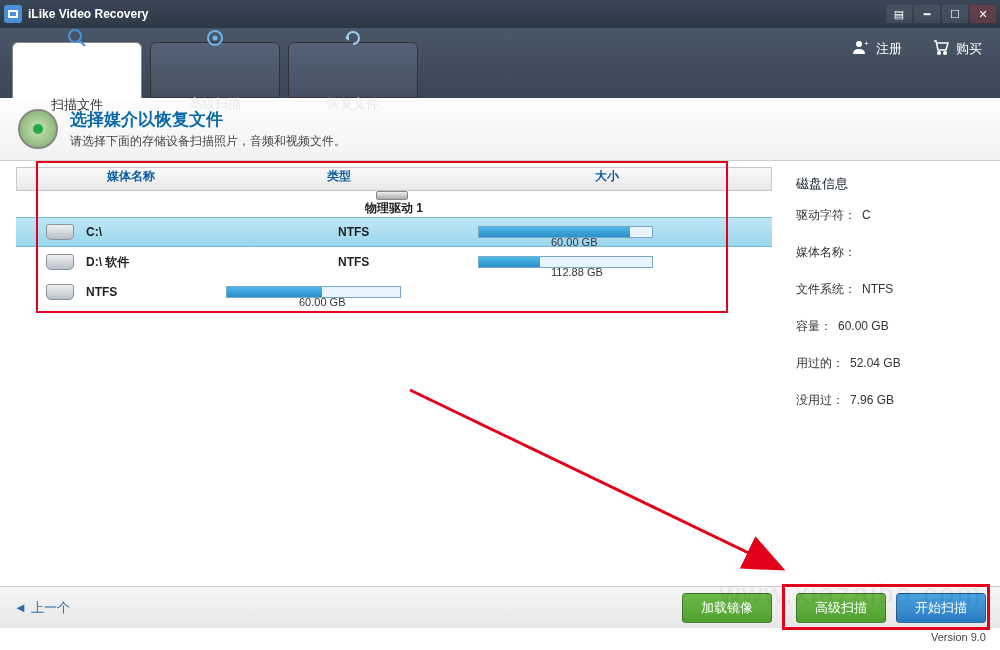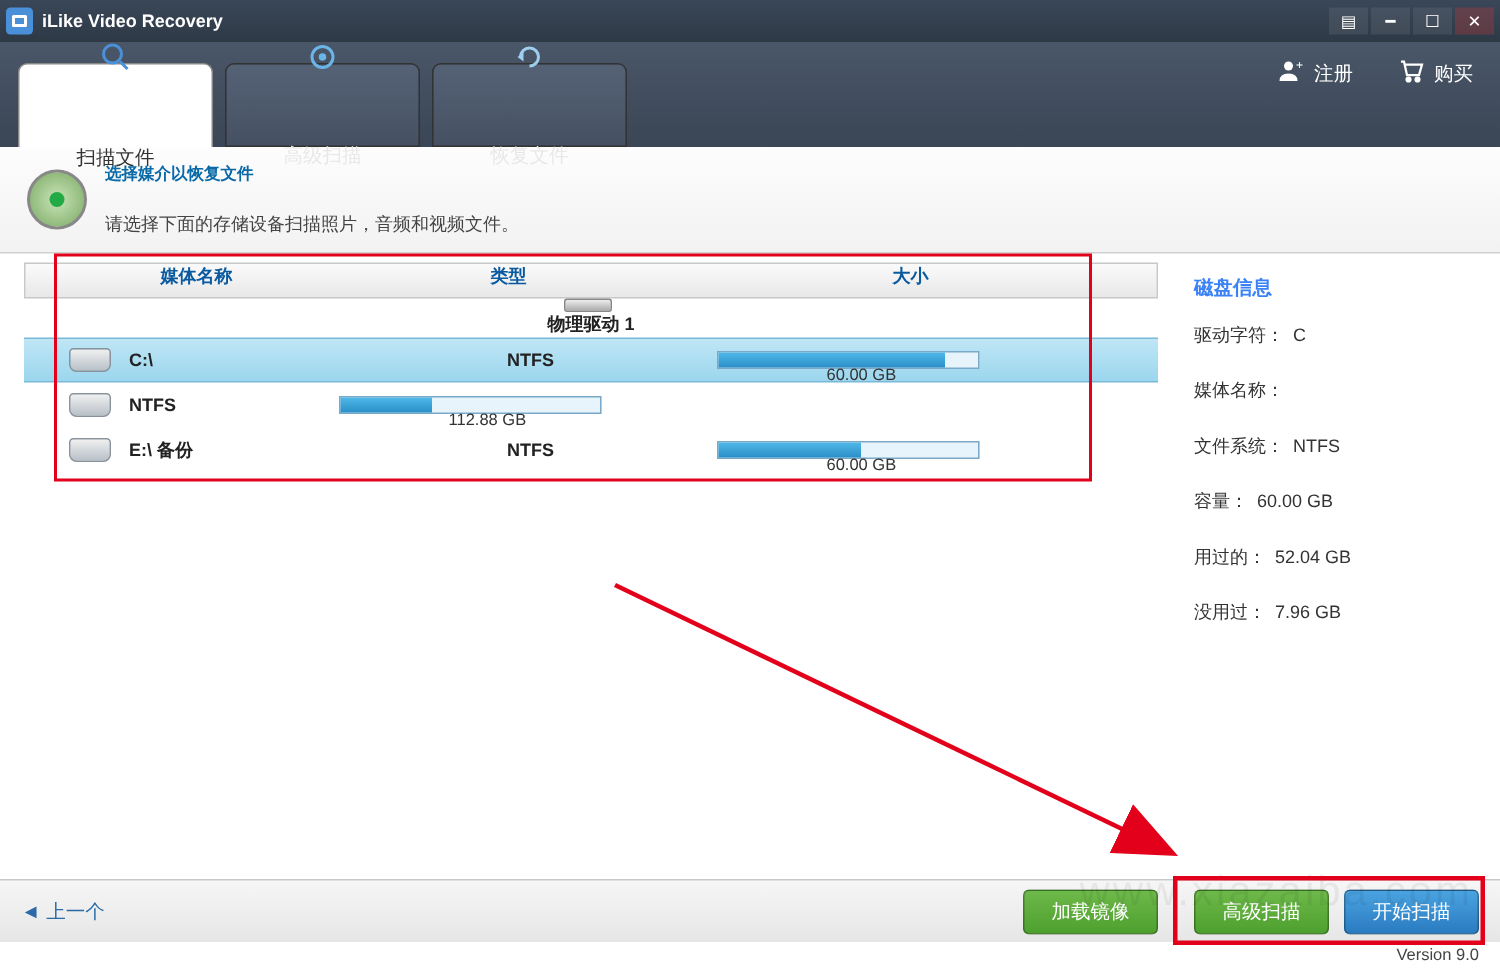--- a/index.html
+++ b/index.html
@@ -19,28 +19,28 @@
 .tab.active { background: #fff; color: #333; border: 1px solid #888; border-bottom: none; }
 .tab.inactive { background: linear-gradient(#556275,#465063); color: #e8e8e8; border: 1px solid #333; }
 .tab .tabicon { width: 22px; height: 22px; margin-bottom: 4px; display: flex; align-items: center; justify-content: center; }
 .toolbar .rightactions { position: absolute; right: 18px; top: 10px; display: flex; gap: 30px; color: #fff; font-size: 13px; }
 .rightaction { display: flex; align-items: center; gap: 6px; cursor: pointer; }
 
 
 .instruct { display: flex; align-items: center; padding: 10px 18px; border-bottom: 1px solid #cfcfcf; background: linear-gradient(#fdfdfd,#f2f2f2); }
 .instruct .insticon { width: 40px; height: 40px; border-radius: 50%; background: radial-gradient(#c8e4b8, #7aa862); border: 2px solid #888; margin-right: 12px; position: relative; }
 .instruct .insticon::after { content:""; position:absolute; left:50%; top:50%; width:10px; height:10px; background:#2a4; border-radius:50%; transform:translate(-50%,-50%); }
-.instruct .insttitle { color: #0a6aa8; font-weight: bold; font-size: 11px; }
-.instruct .instsub { color: #444; font-size: 12px; margin-top: 18px; }
+.instruct .insttitle { color: #0a6aa8; font-weight: bold; font-size: 17px; }
+.instruct .instsub { color: #444; font-size: 12px; margin-top: 2px; }
 
 
 .content { display: flex; height: 440px; }
 .left { flex: 1; position: relative; padding: 6px 8px; }
 .right { width: 220px; padding: 14px 16px; font-size: 12px; color: #333; }
-.right h4 { font-size: 13px; font-weight: bold; margin-bottom: 14px; color: #3b82f6; }
+.right h4 { font-size: 13px; font-weight: normal; margin-bottom: 14px; color: #0f172a; }
 .right .inforow { margin-bottom: 20px; }
 .right .inforow .v { margin-left: 6px; }
 
 
 .redbox1 { position: absolute; left: 36px; top: 0px; width: 692px; height: 152px; border: 2px solid #e2001a; pointer-events: none; z-index: 5; }
 .tblhead { display: flex; height: 24px; background: linear-gradient(#fafafa,#e8e8e8); border: 1px solid #c8c8c8; font-size: 12px; color: #0a5aa0; font-weight: bold; align-items: flex-start; margin-left: 8px; }
 .col-name { width: 310px; padding-left: 90px; }
 .col-type { width: 160px; }
 .col-size { width: 240px; text-align: center; }
 .tbody { margin-left: 8px; }
@@ -171,29 +171,29 @@
         <div class="dicon"></div>
         <div class="dname">C:\</div>
         <div class="dtype">NTFS</div>
         <div class="dbar">
             <div class="fill" style="width:87%"></div>
           </div>
         <div class="dsize">60.00 GB</div>
       </div>
       <div class="drow">
         <div class="dicon"></div>
+        <div class="dname">D:\ 软件</div>
         <div class="dtype">NTFS</div>
         <div class="dbar">
             <div class="fill" style="width:35%"></div>
           </div>
         <div class="dsize">112.88 GB</div>
       </div>
       <div class="drow">
         <div class="dicon"></div>
-        <div class="dname">E:\ 备份</div>
         <div class="dtype">NTFS</div>
         <div class="dbar">
             <div class="fill" style="width:55%"></div>
           </div>
         <div class="dsize">60.00 GB</div>
       </div>
     </div>
   </div>
 
   <div class="right">

